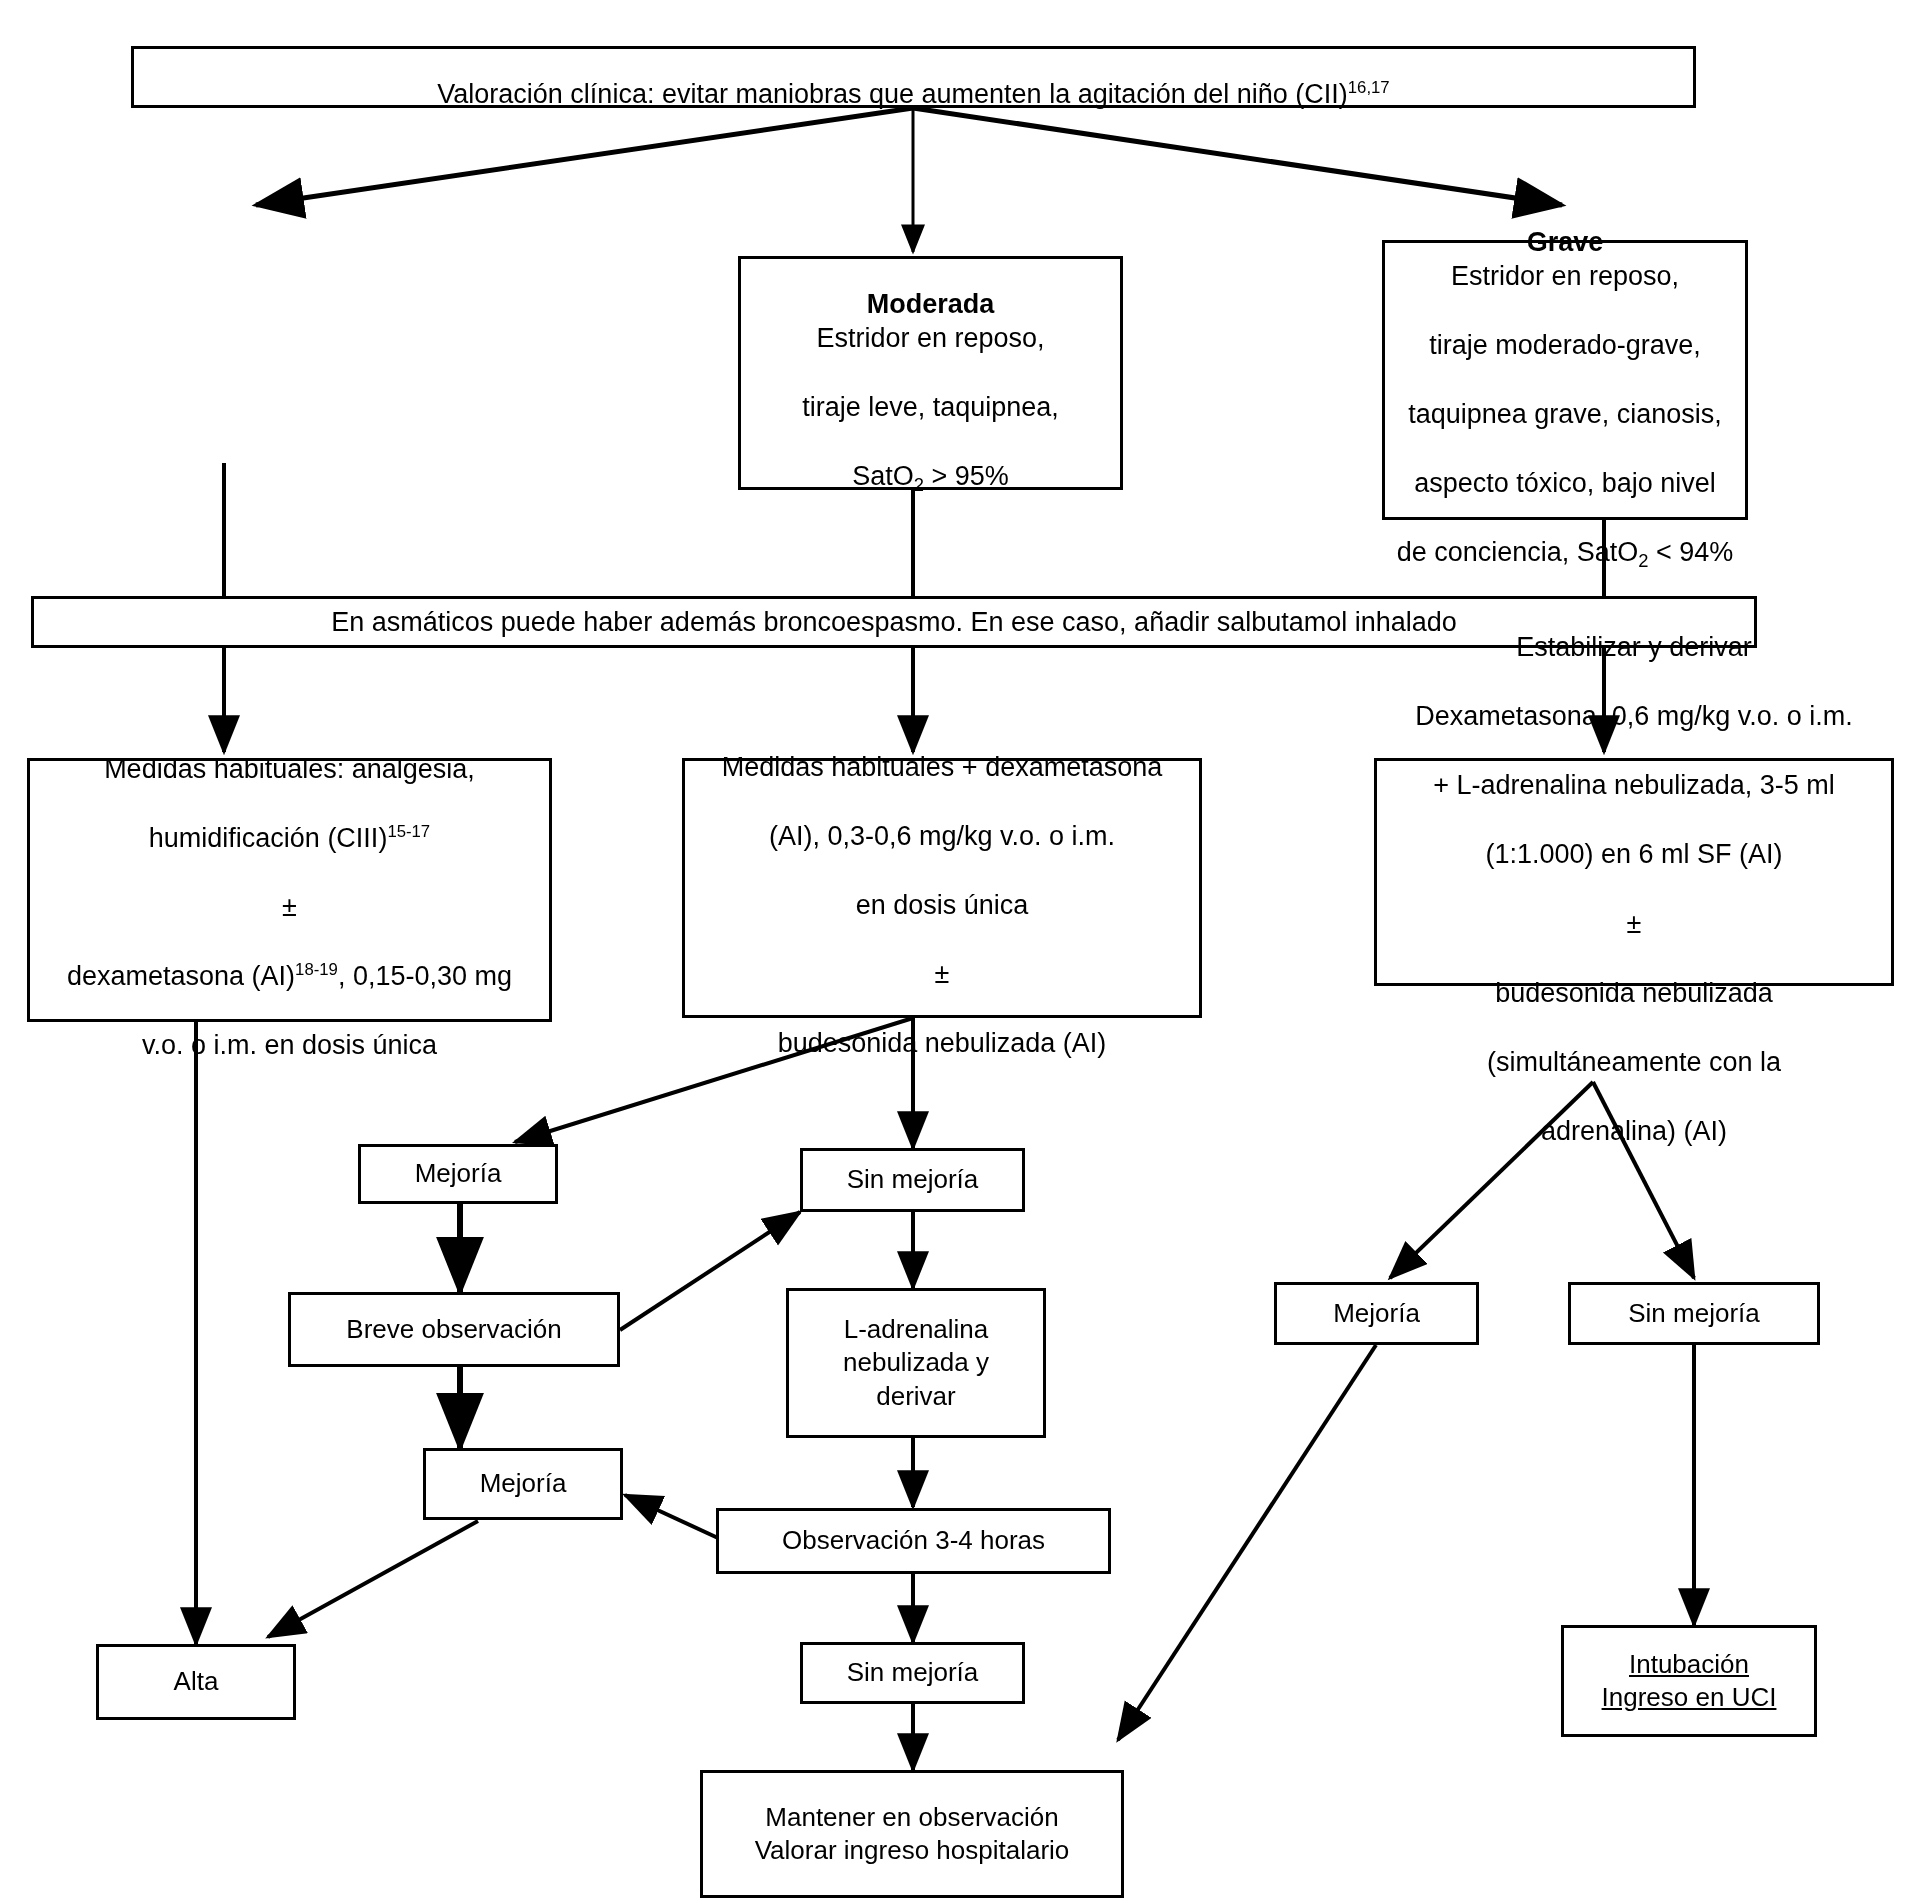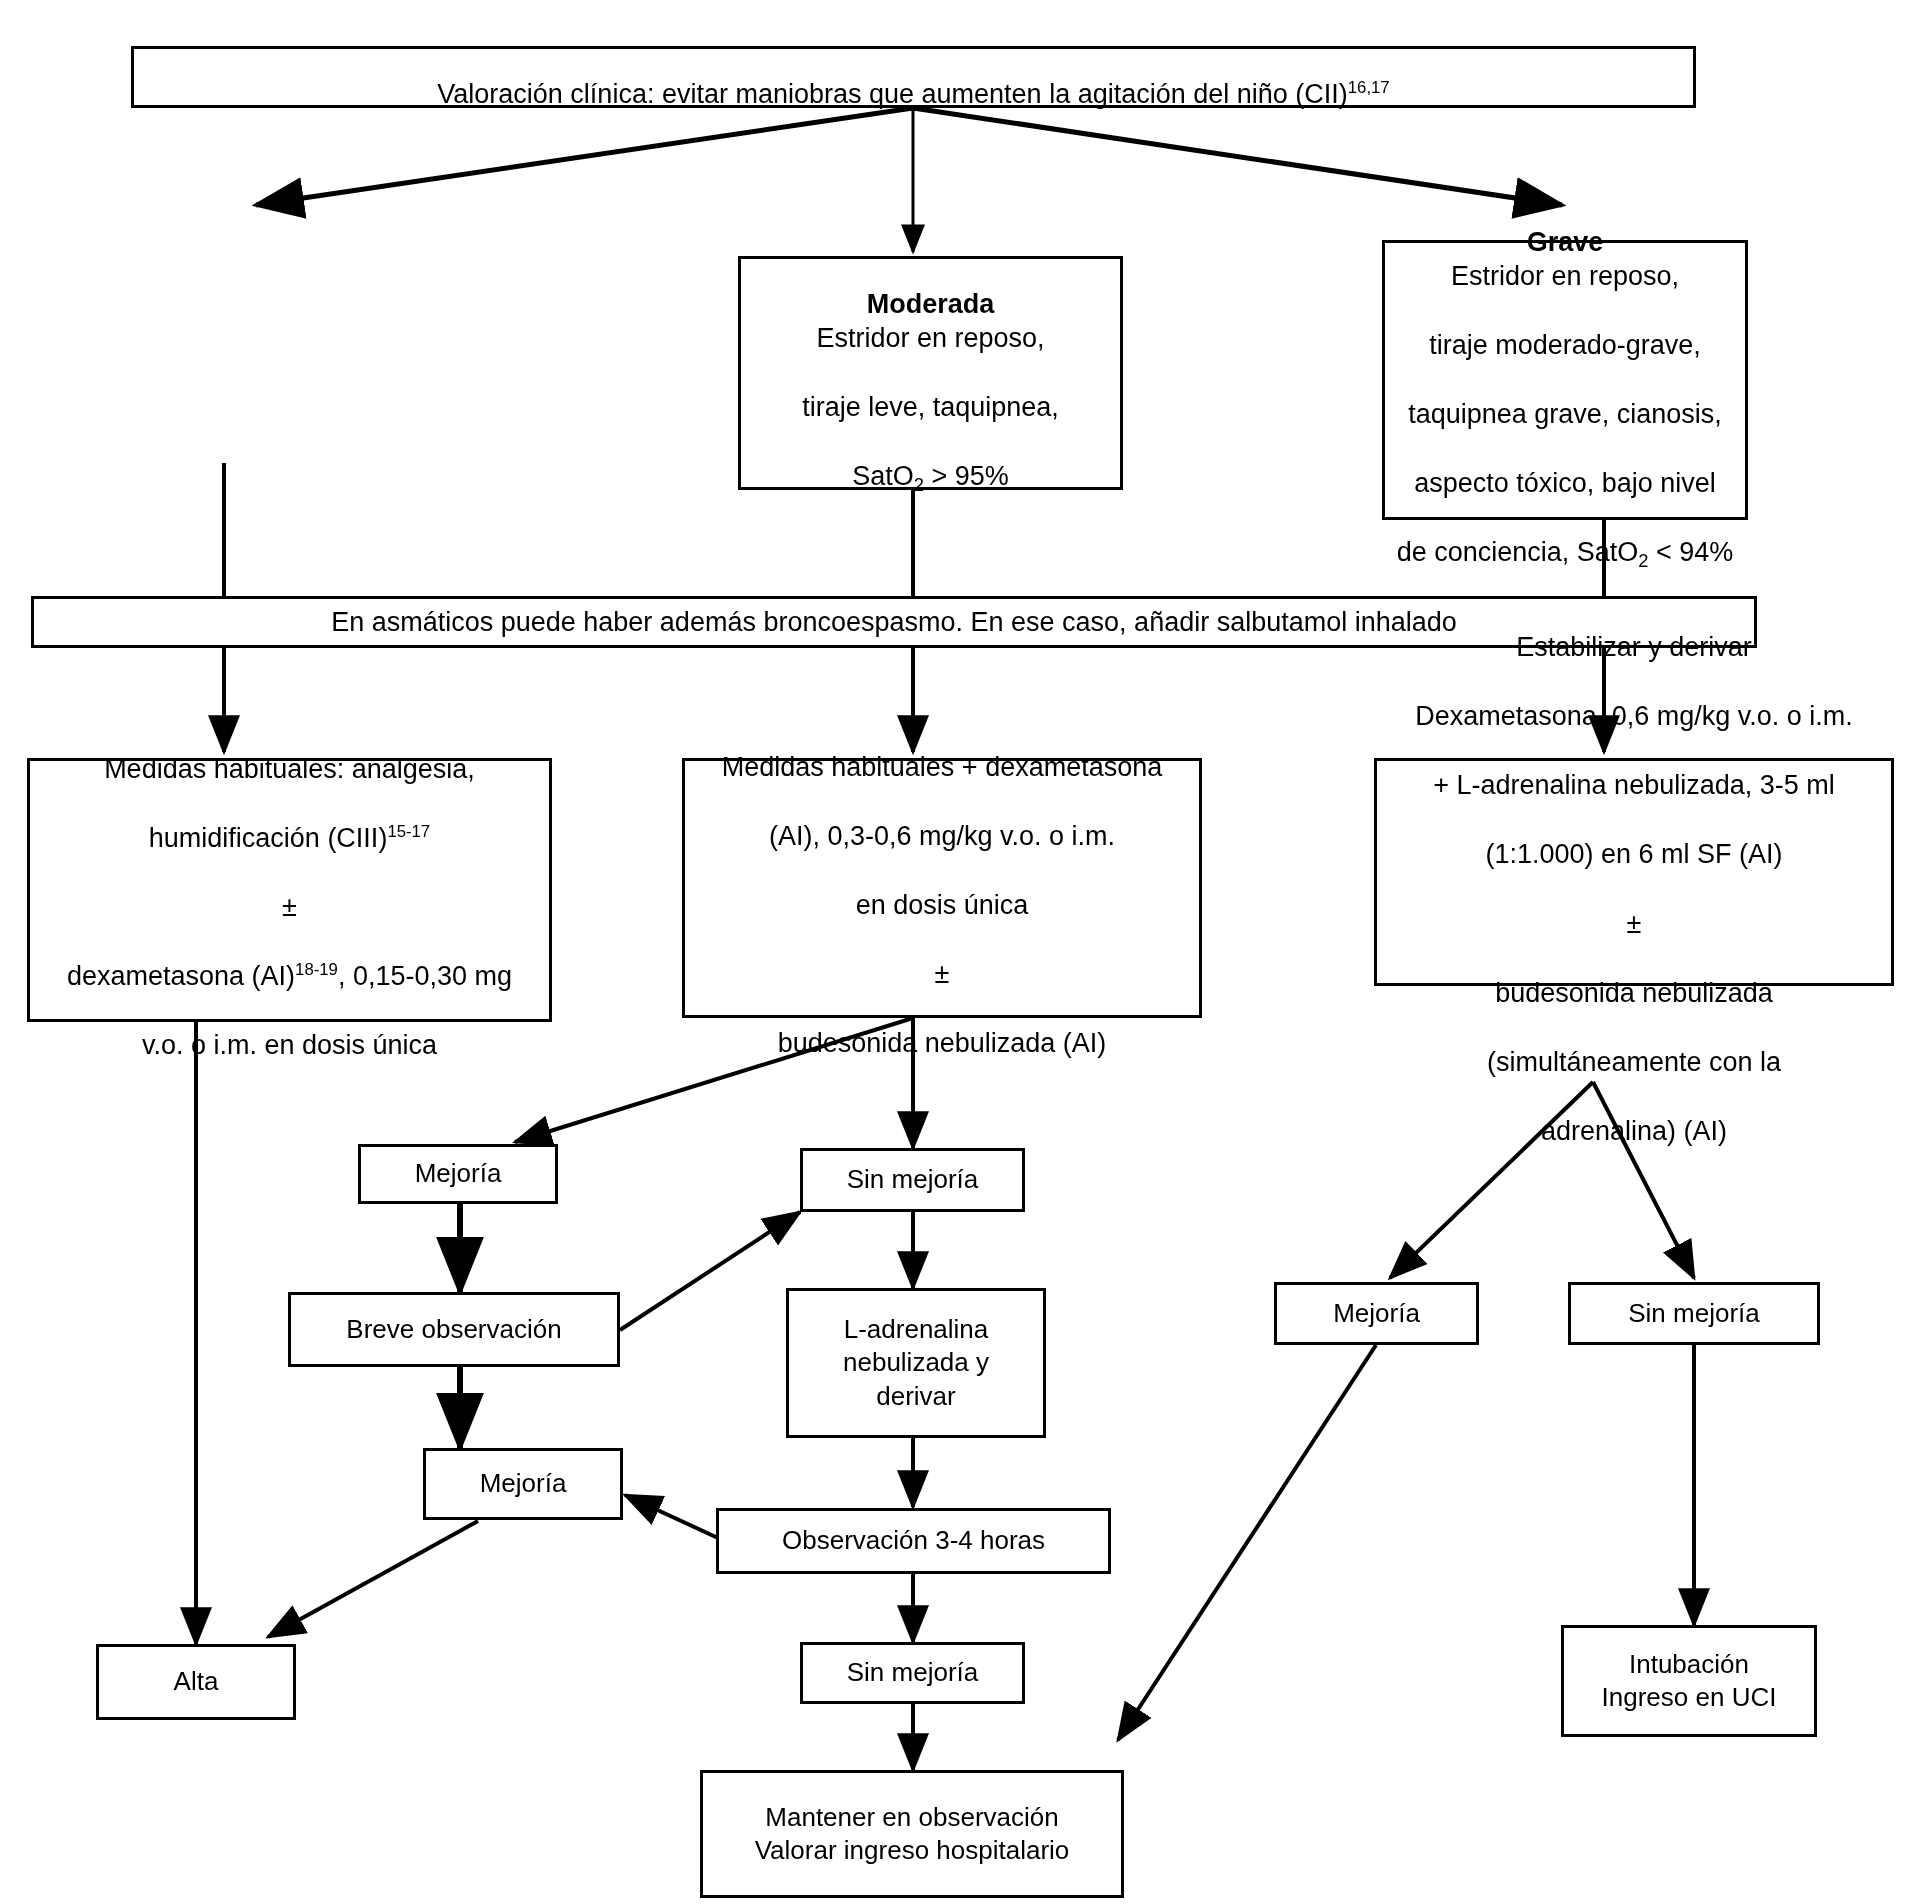--- a/index.html
+++ b/index.html
@@ -227,18 +227,18 @@
   </div>
 
   <div class="node fs-sm" style="left:1274px; top:1282px; width:205px; height:63px;">
     <span class="txt">Mejoría</span>
   </div>
 
   <div class="node fs-sm" style="left:1568px; top:1282px; width:252px; height:63px;">
     <span class="txt">Sin mejoría</span>
   </div>
 
-  <div class="node fs-sm" style="left:1561px; top:1625px; width:256px; height:112px;">
+  <div class="node fs-sm" style="left:1561px; top:1625px; width:256px; height:112px;text-decoration:underline;">
     <span class="txt">Intubación
 Ingreso en UCI</span>
   </div>
 
 </div>
 
 </body></html>

